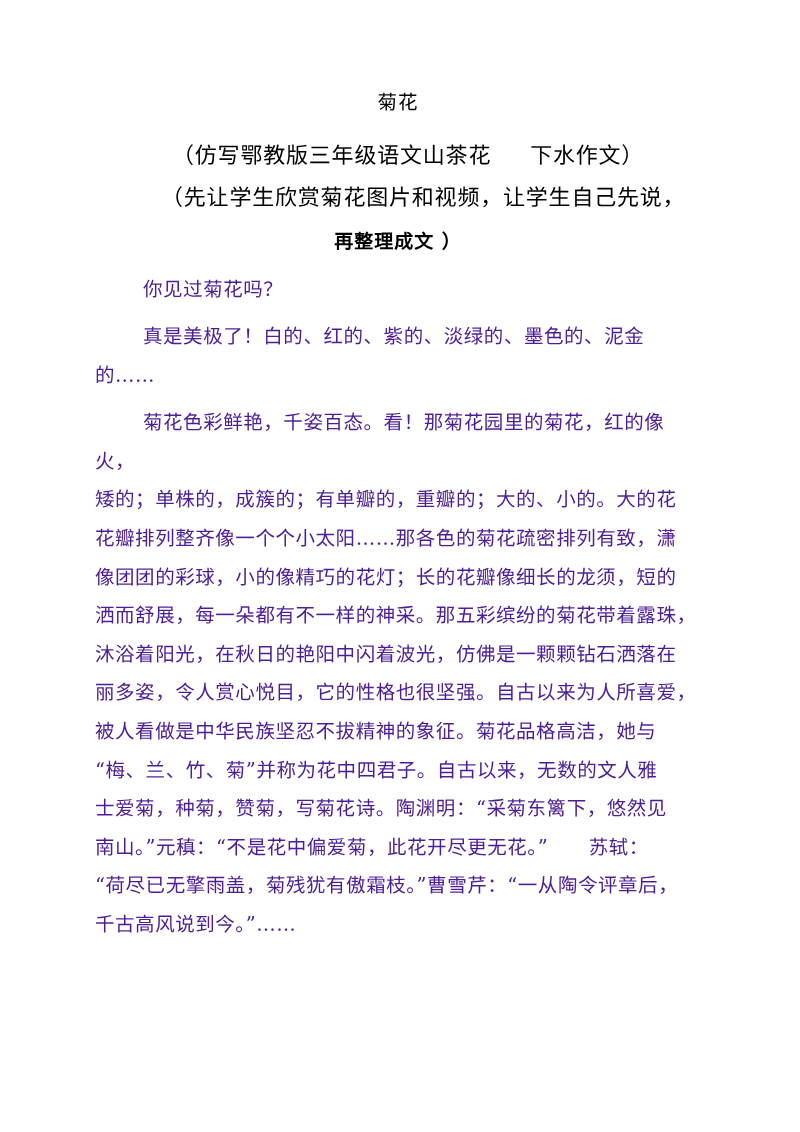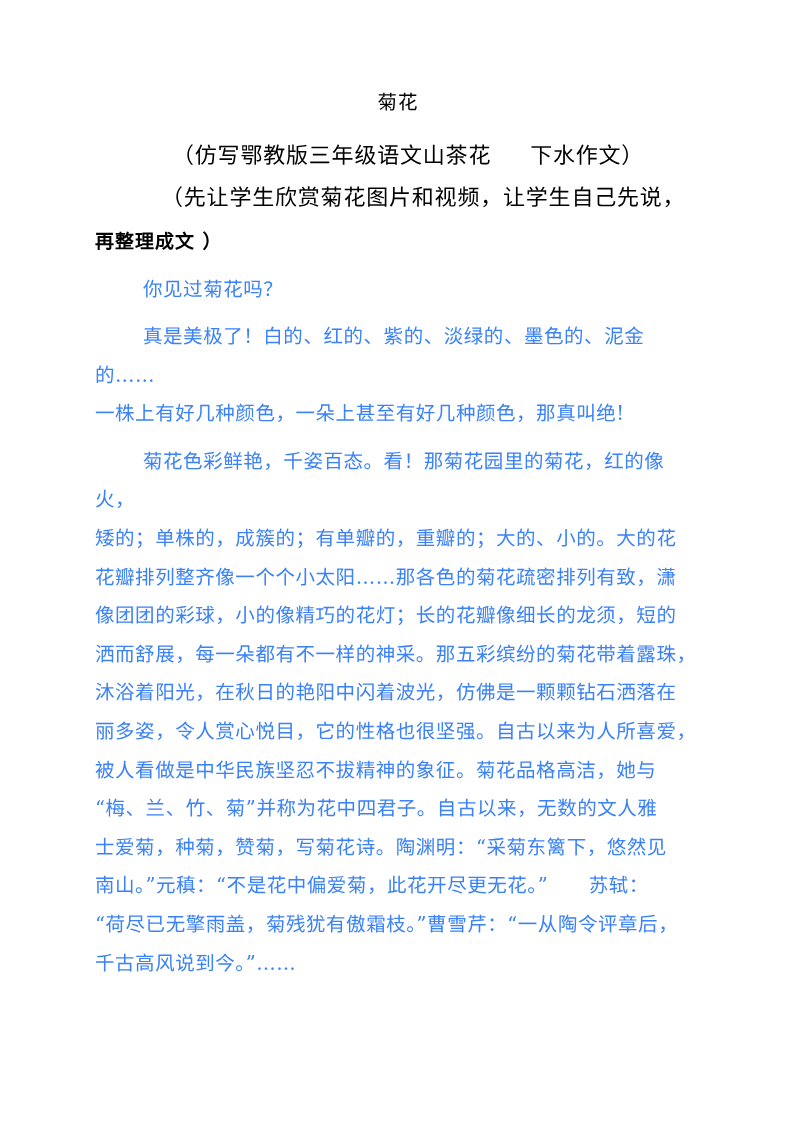--- a/index.html
+++ b/index.html
@@ -54,31 +54,32 @@
 
   
   .subtitle-tail {
     font-family: "DejaVu Sans", "Liberation Sans", sans-serif;
     font-weight: 700;
     font-size: 19px;
     line-height: 44px;
     letter-spacing: 1px;
     white-space: pre-wrap;
     margin-bottom: 6px;
+    text-align: center;
   }
 
   
   .body-block { margin-top: 8px; }
 
   .para-line {
     font-size: 19.5px;
     line-height: 38.6px;
     letter-spacing: 0.55px;
     white-space: pre-wrap;
-    color: #3b82f6;
+    color: #4c1d95;
   }
   .indent2 { text-indent: 48px; }
 
   .spacer-sm { height: 9px; }
 </style>
 </head>
 <body>
 
 <div class="page">
   <div class="content">
@@ -94,21 +95,20 @@
     <div class="body-block">
 
       <div>
         <div class="para-line indent2">你见过菊花吗？</div>
       </div>
 
       <div class="spacer-sm"></div>
 
       <div>
         <div class="para-line indent2">真是美极了！白的、红的、紫的、淡绿的、墨色的、泥金的……</div>
-        <div class="para-line">一株上有好几种颜色，一朵上甚至有好几种颜色，那真叫绝!</div>
       </div>
 
       <div class="spacer-sm"></div>
 
       <div>
         <div class="para-line indent2">菊花色彩鲜艳，千姿百态。看！那菊花园里的菊花，红的像火，</div>
         <div class="para-line">矮的；单株的，成簇的；有单瓣的，重瓣的；大的、小的。大的花</div>
         <div class="para-line">花瓣排列整齐像一个个小太阳……那各色的菊花疏密排列有致，潇</div>
         <div class="para-line">像团团的彩球，小的像精巧的花灯；长的花瓣像细长的龙须，短的</div>
         <div class="para-line">洒而舒展，每一朵都有不一样的神采。那五彩缤纷的菊花带着露珠，</div>

